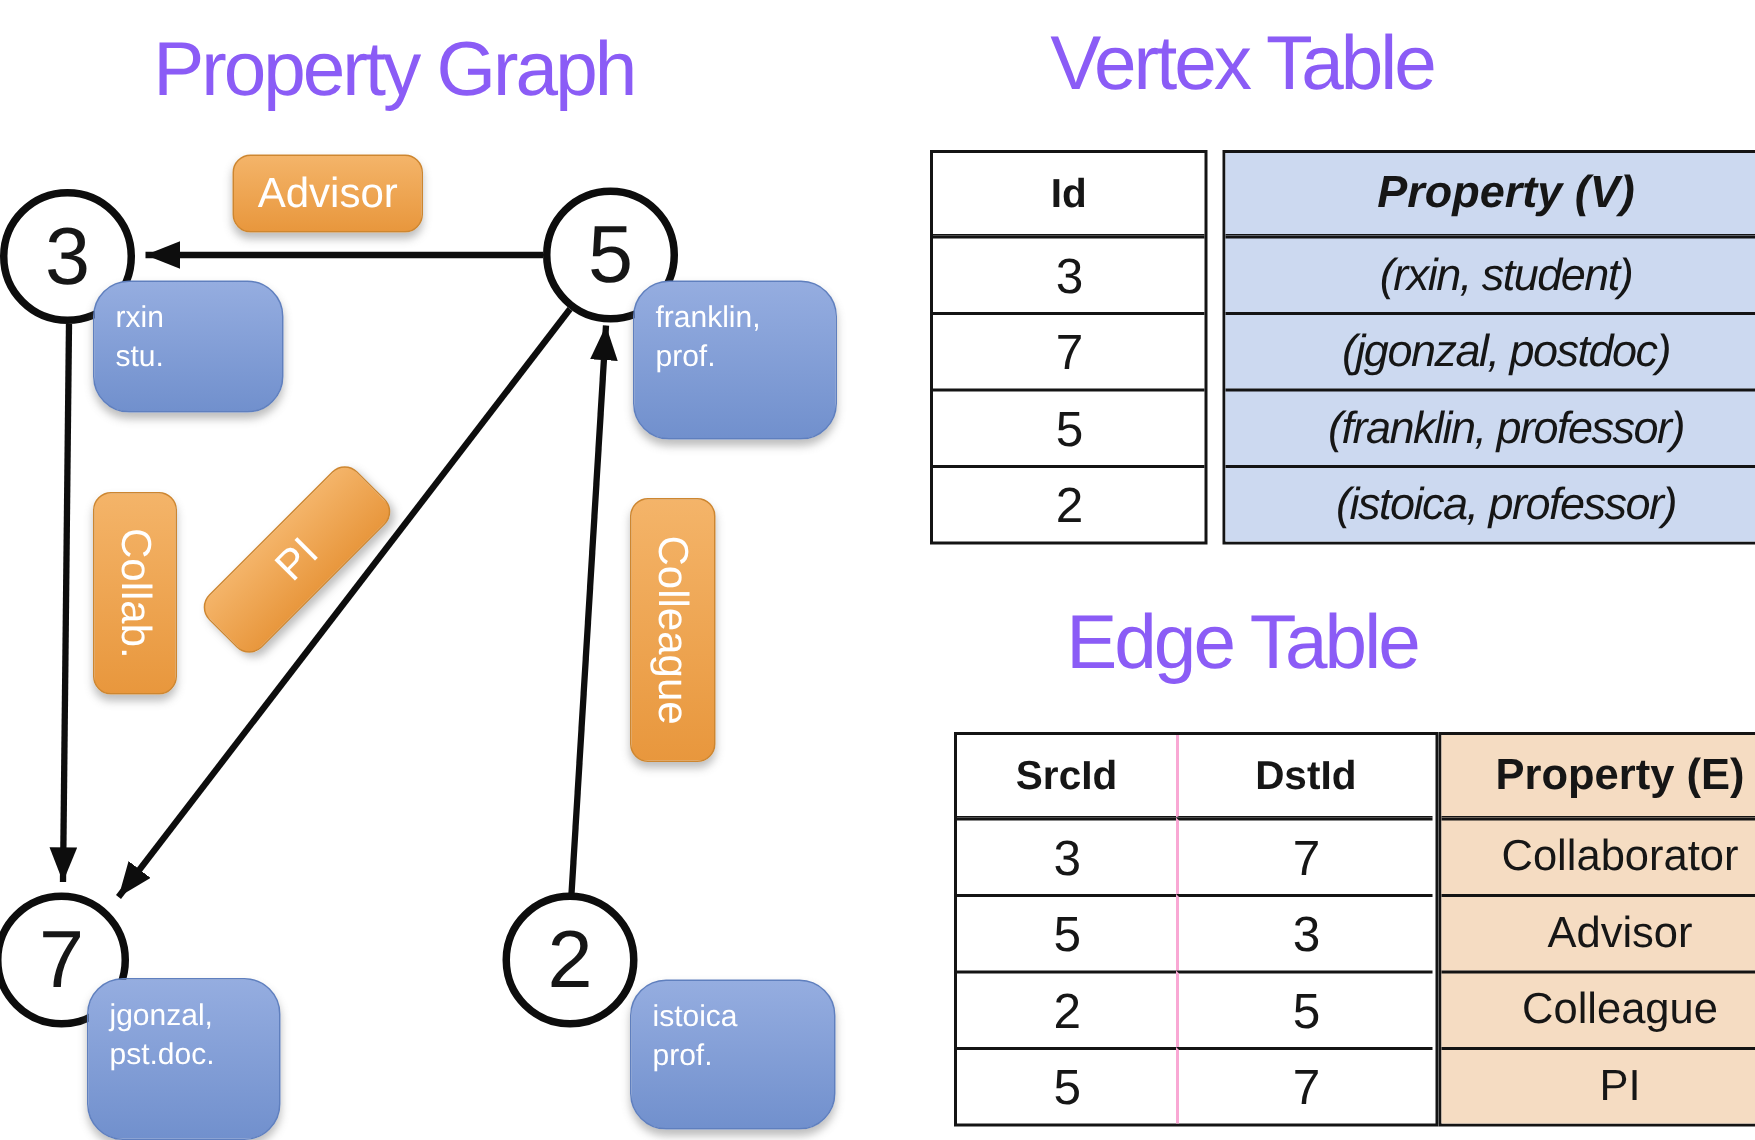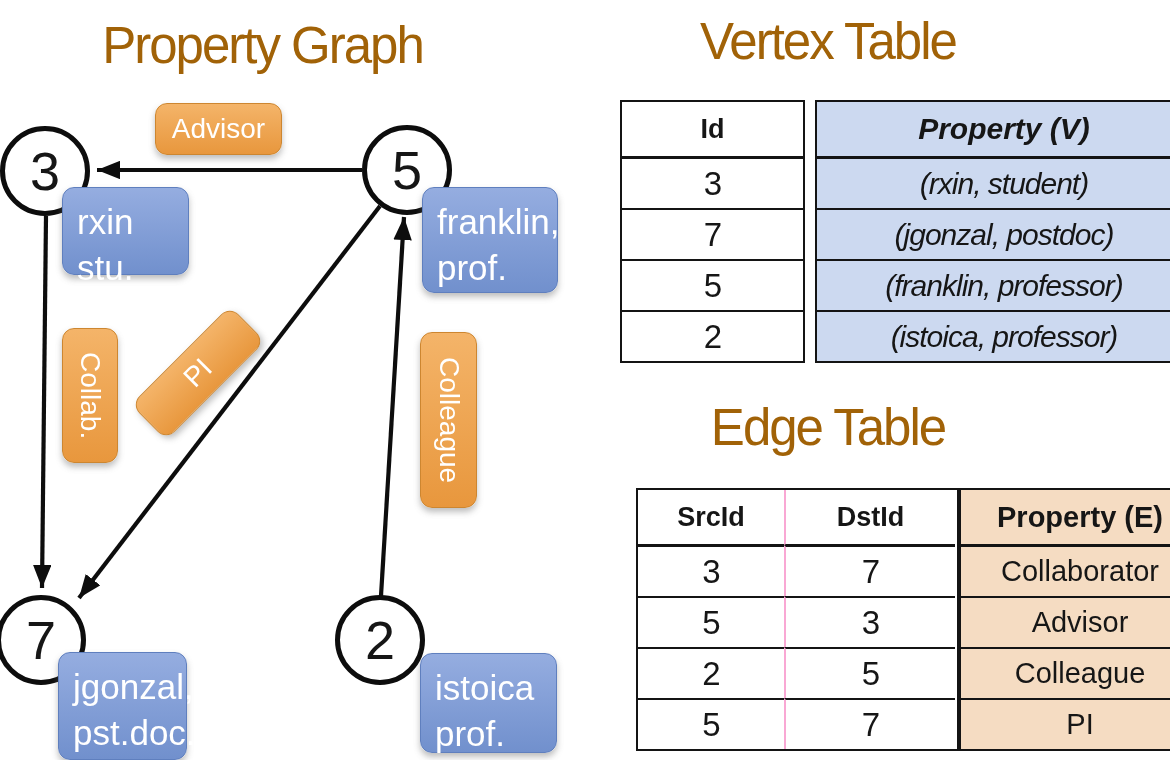--- a/index.html
+++ b/index.html
@@ -2,40 +2,40 @@
 <html><head>
 <meta charset="utf-8">
 <style>
   html,body{margin:0;padding:0;background:#fff;}
   .canvas{
     position:relative;width:1170px;height:760px;background:#ffffff;overflow:hidden;
     font-family:"Liberation Sans", sans-serif;color:#161616;
   }
   .title{
     position:absolute;text-align:center;font-size:51px;font-weight:400;
-    letter-spacing:-2px;color:#a16207;white-space:nowrap;
+    letter-spacing:-2px;color:#8b5cf6;white-space:nowrap;
   }
   #pg-title{left:40px;top:16px;width:445px;}
   #vt-title{left:640px;top:12px;width:376px;}
   #et-title{left:640px;top:398px;width:376px;}
 
   
   #edges{position:absolute;left:0;top:0;width:588px;height:760px;z-index:1;}
   .vcircle{
     position:absolute;width:90px;height:90px;box-sizing:border-box;
     border:5px solid #0d0d0d;border-radius:50%;background:#ffffff;
     display:flex;align-items:center;justify-content:center;
     font-size:54px;font-weight:400;z-index:2;
   }
   .vbox{
-    position:absolute;box-sizing:border-box;z-index:3;border-radius:12px;
+    position:absolute;box-sizing:border-box;z-index:3;border-radius:24px;
     background:linear-gradient(180deg,#95ade0 0%,#7headd 50%,#7190cd 100%);
     background:linear-gradient(180deg,#95ade0 0%,#7190cd 100%);
     border:1.5px solid #5f7fbe;box-shadow:0 4px 6px rgba(110,110,110,.45);
-    color:#fff;font-size:35px;line-height:1.32;padding:11px 0 0 14px;
+    color:#fff;font-size:20px;line-height:1.32;padding:11px 0 0 14px;
   }
   .ebox{
     position:absolute;box-sizing:border-box;z-index:3;border-radius:12px;
     background:linear-gradient(180deg,#f4b469 0%,#e8973d 100%);
     border:1.5px solid #cd8630;box-shadow:0 4px 6px rgba(110,110,110,.45);
     color:#fff;font-size:28px;display:flex;align-items:center;justify-content:center;
   }
   .ebox.vert{writing-mode:vertical-rl;}
   #lbl-advisor{left:155px;top:103px;width:127px;height:52px;}
   #lbl-collab{left:62px;top:328px;width:56px;height:135px;}

